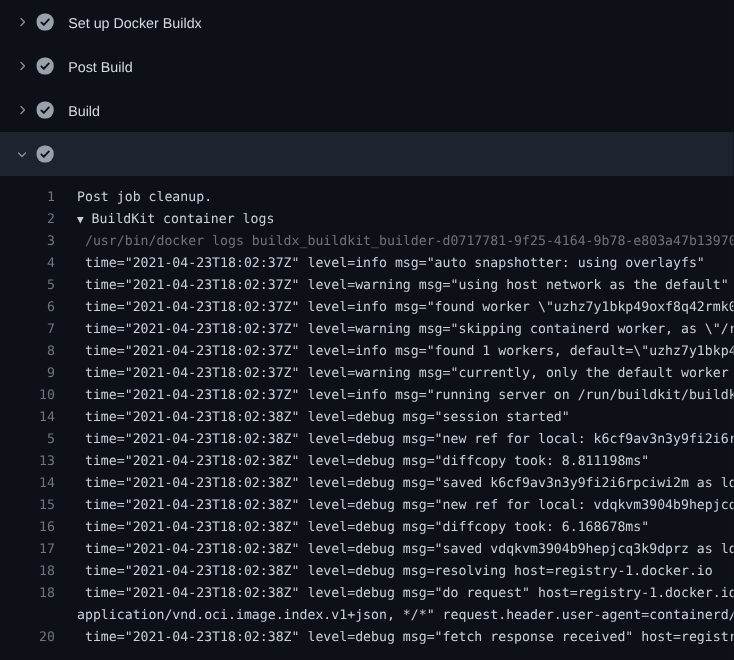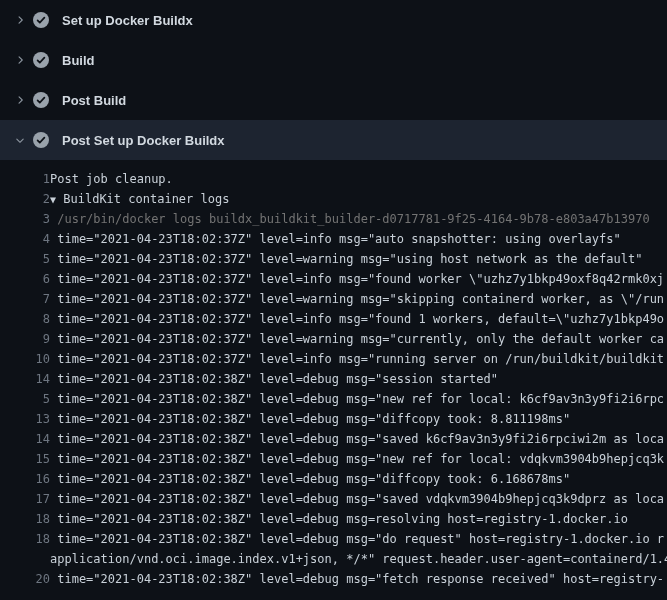--- a/index.html
+++ b/index.html
@@ -11,33 +11,33 @@
   .step {
     display: flex; align-items: center; height: 40px;
     padding: 0 14px; cursor: pointer;
   }
   .step.expanded { background: #1d2430; }
   .chev {
     flex: 0 0 14px; height: 16px; display: flex; align-items: center;
     color: #8b949e;
   }
   .status { flex: 0 0 16px; height: 16px; margin-left: 5px; display: flex; }
-  .title { margin-left: 13px; font-size: 13px; color: #d2d9e0; font-weight: 700; }
+  .title { margin-left: 13px; font-size: 13px; color: #d2d9e0; font-weight: 400; }
   .log {
     padding-top: 9px;
     font-family: "DejaVu Sans Mono", "Liberation Mono", monospace;
     font-size: 12px; line-height: 20px;
   }
   .row { display: flex; height: 20px; }
   .gut {
     flex: 0 0 50px; text-align: right; color: #6e7681;
     cursor: pointer; user-select: none;
   }
   .txt {
-    margin-left: 0; flex: 1; color: #c9d1d9;
+    margin-left: 20px; flex: 1; color: #c9d1d9;
     white-space: pre; overflow: hidden;
   }
   .txt.cmd { color: #737373; }
   .tri { font-size: 10px; }
 </style>
 </head>
 <body>
 
 <div id="app">
   <div id="steps">
@@ -60,49 +60,48 @@
           <svg width="12" height="12" viewBox="0 0 16 16" fill="currentColor">
             <path d="M6.22 3.22a.75.75 0 0 1 1.06 0l4.25 4.25a.75.75 0 0 1 0 1.06l-4.25 4.25a.75.75 0 1 1-1.06-1.06L9.94 8 6.22 4.28a.75.75 0 0 1 0-1.06z"></path>
           </svg>
         </span>
         <span class="status">
           <svg width="16" height="16" viewBox="0 0 16 16">
             <circle cx="8" cy="8" r="8" fill="#99a2ab"></circle>
             <path d="M4.6 8.4l2.2 2.2 4.6-4.9" stroke="#0d1117" stroke-width="1.7" fill="none" stroke-linecap="round" stroke-linejoin="round"></path>
           </svg>
         </span>
-        <span class="title">Build</span>
+        <span class="title">Post Build</span>
       </div>
       <div class="step">
         <span class="chev">
           <svg width="12" height="12" viewBox="0 0 16 16" fill="currentColor">
             <path d="M6.22 3.22a.75.75 0 0 1 1.06 0l4.25 4.25a.75.75 0 0 1 0 1.06l-4.25 4.25a.75.75 0 1 1-1.06-1.06L9.94 8 6.22 4.28a.75.75 0 0 1 0-1.06z"></path>
           </svg>
         </span>
         <span class="status">
           <svg width="16" height="16" viewBox="0 0 16 16">
             <circle cx="8" cy="8" r="8" fill="#99a2ab"></circle>
             <path d="M4.6 8.4l2.2 2.2 4.6-4.9" stroke="#0d1117" stroke-width="1.7" fill="none" stroke-linecap="round" stroke-linejoin="round"></path>
           </svg>
         </span>
-        <span class="title">Post Build</span>
+        <span class="title">Build</span>
       </div>
       <div class="step expanded">
         <span class="chev">
           <svg width="12" height="12" viewBox="0 0 16 16" fill="currentColor">
             <path d="M12.78 6.22a.75.75 0 0 1 0 1.06l-4.25 4.25a.75.75 0 0 1-1.06 0L3.22 7.28a.75.75 0 0 1 1.06-1.06L8 9.94l3.72-3.72a.75.75 0 0 1 1.06 0z"></path>
           </svg>
         </span>
         <span class="status">
           <svg width="16" height="16" viewBox="0 0 16 16">
             <circle cx="8" cy="8" r="8" fill="#99a2ab"></circle>
             <path d="M4.6 8.4l2.2 2.2 4.6-4.9" stroke="#0d1117" stroke-width="1.7" fill="none" stroke-linecap="round" stroke-linejoin="round"></path>
           </svg>
         </span>
-        <span class="title">Post Set up Docker Buildx</span>
       </div>
     </div>
   <div id="log" class="log">
       <div class="row">
         <span class="gut">1</span>
         <span class="txt">Post job cleanup.</span>
       </div>
       <div class="row">
         <span class="gut">2</span>
         <span class="txt"><span class="tri">▼</span><span> BuildKit container logs</span></span>

